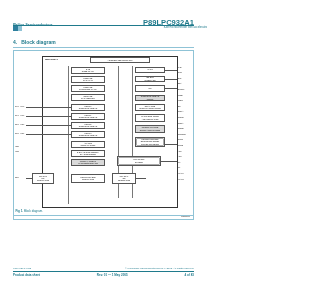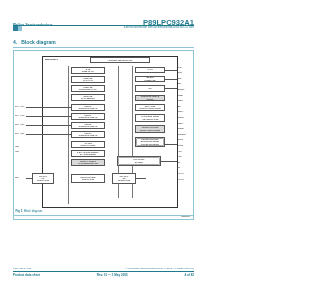--- a/index.html
+++ b/index.html
@@ -1,21 +1,21 @@
 <!DOCTYPE html>
 <html><head>
 <meta charset="utf-8">
 <style>
   html,body{margin:0;padding:0;}
   body{
     width:207px;height:292px;background:#ffffff;
     font-family:"Liberation Sans",sans-serif;
     color:#000;overflow:hidden;position:relative;
   }
-  .page{position:relative;width:207px;height:268px;}
+  .page{position:relative;width:207px;height:268px;padding-left:40px;}
 
   
   .hdr{position:absolute;left:13px;top:19px;width:181px;}
   .hdr-row{display:flex;justify-content:space-between;align-items:flex-end;}
   .company{font-size:3.4px;font-weight:bold;color:#1f7a8c;letter-spacing:.05px;}
   .part{font-size:7.6px;font-weight:bold;color:#1f7a8c;line-height:1;}
   .hdr-rule{position:absolute;left:13px;top:25.4px;width:181px;height:.5px;background:#1f7a8c;}
   .subtitle{position:absolute;right:13px;top:26.3px;font-size:2.7px;color:#1f7a8c;text-align:right;}
 
   

